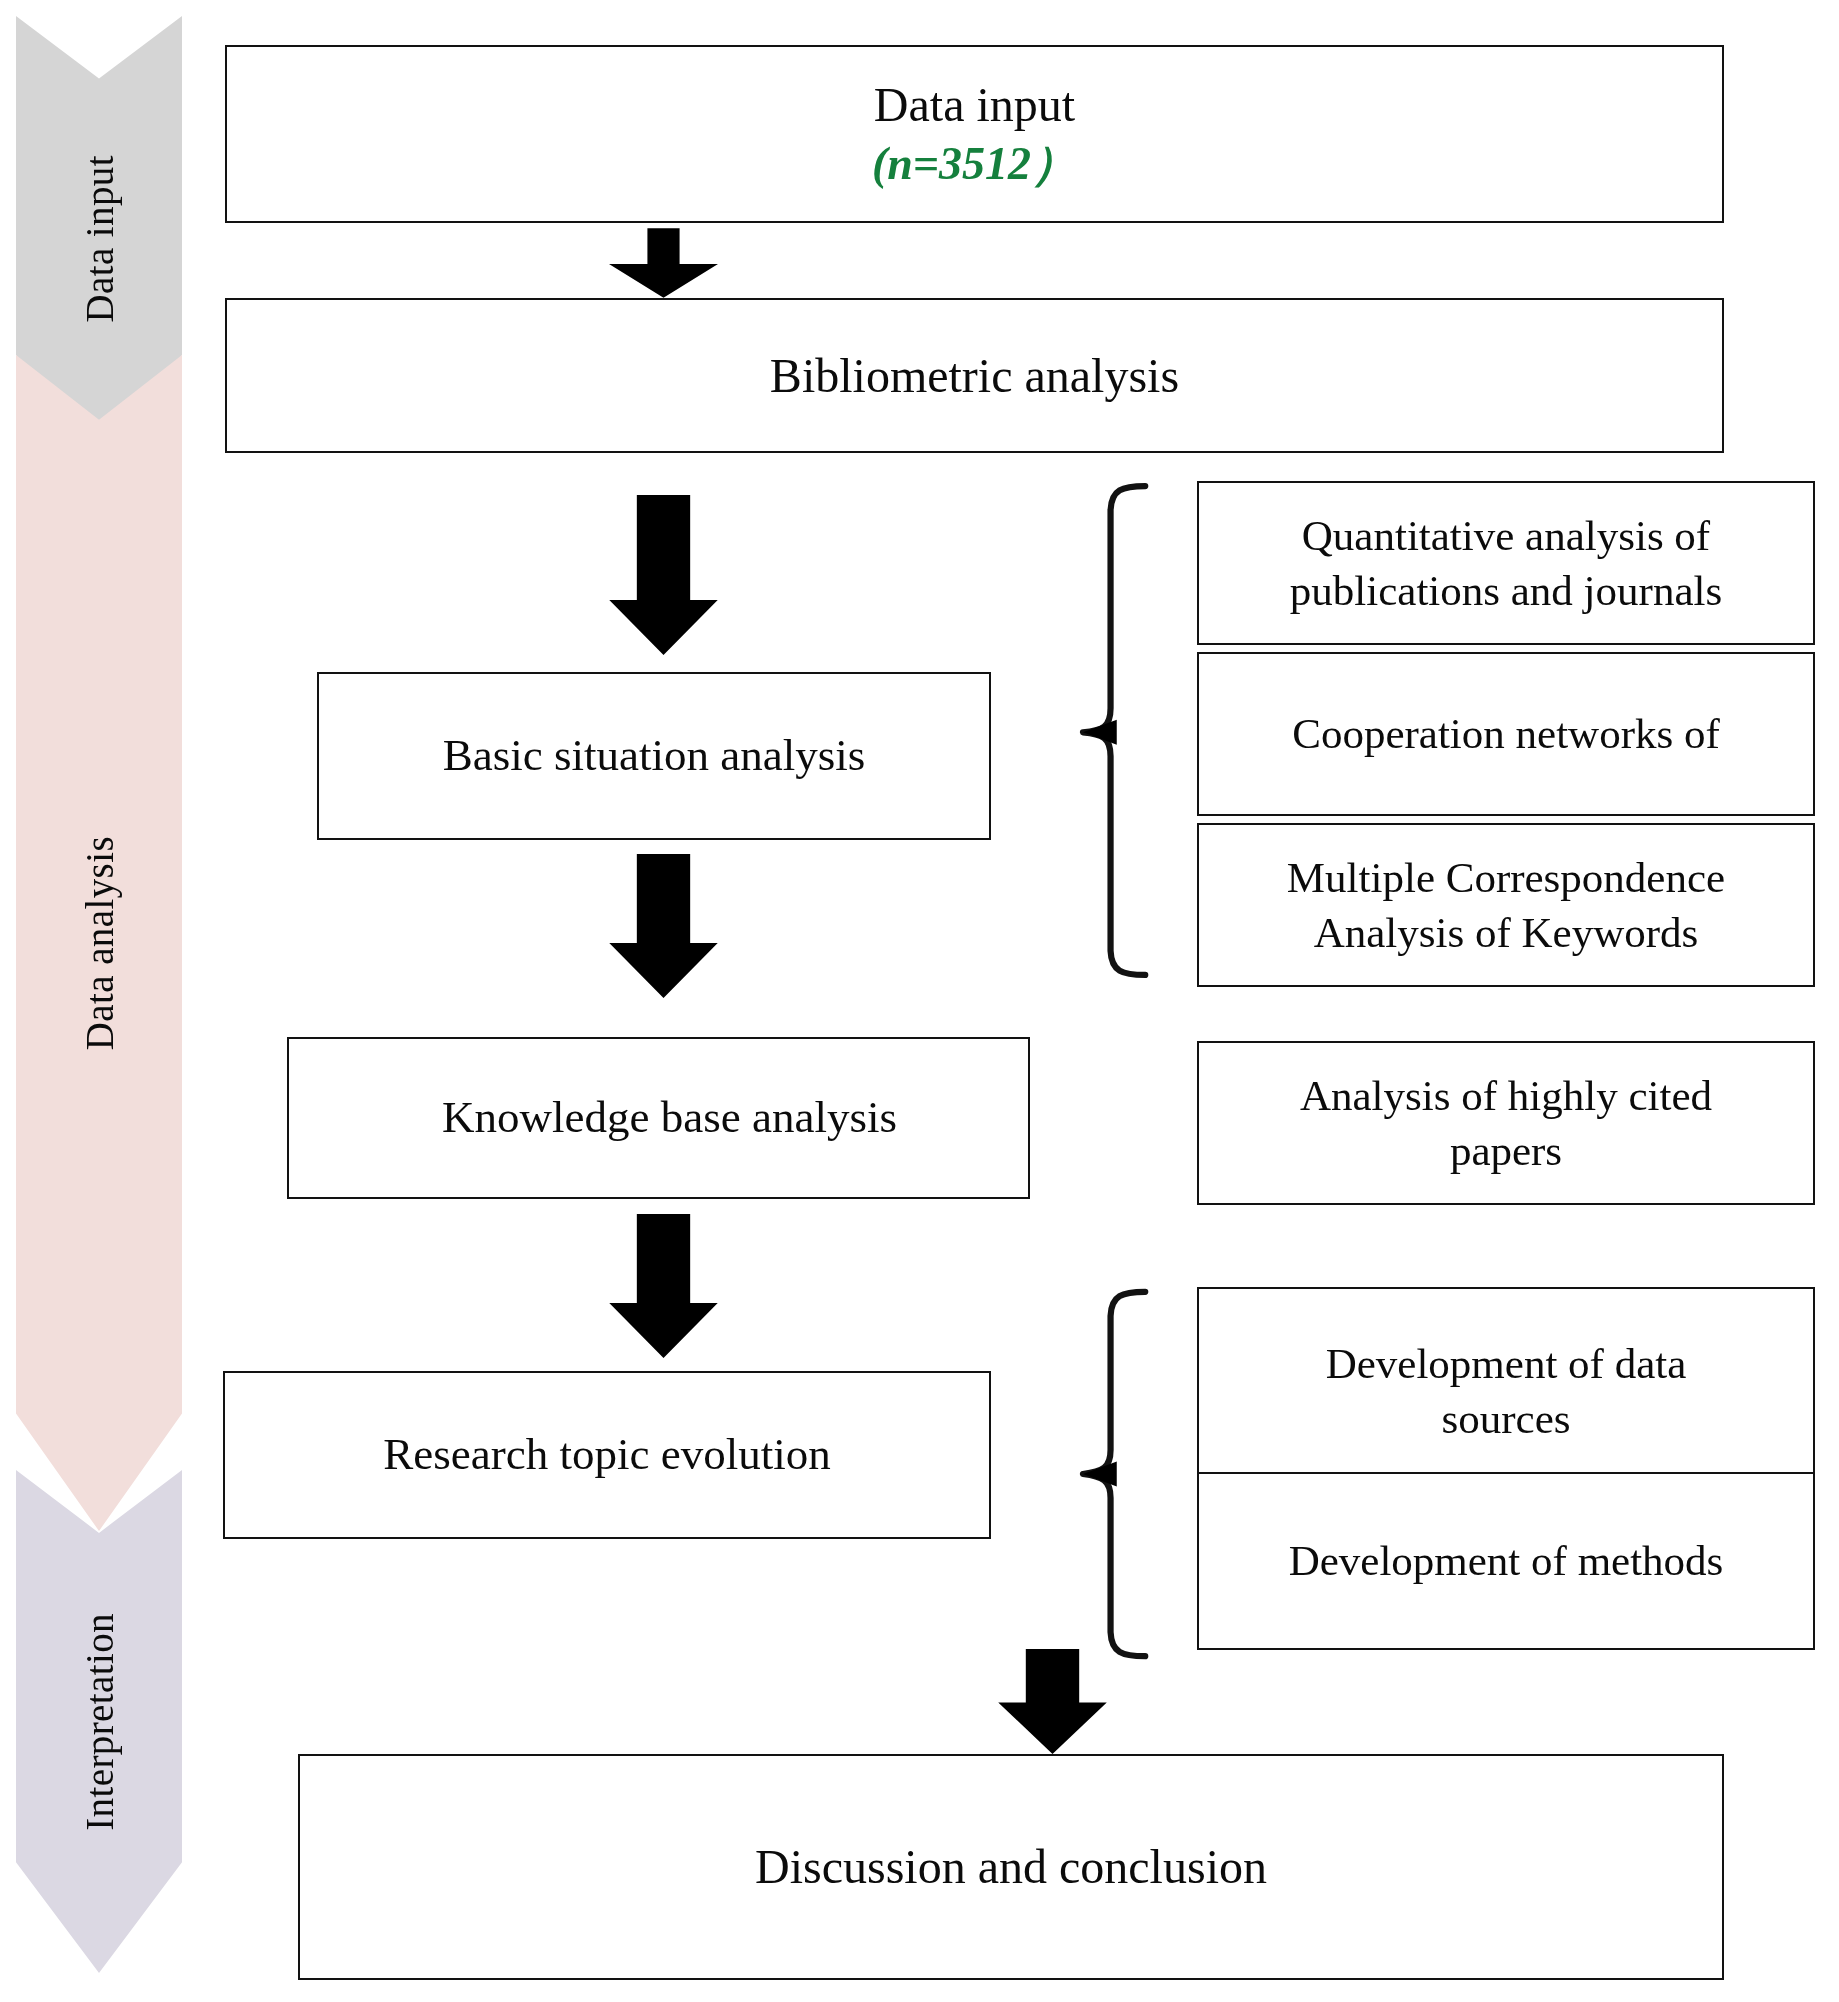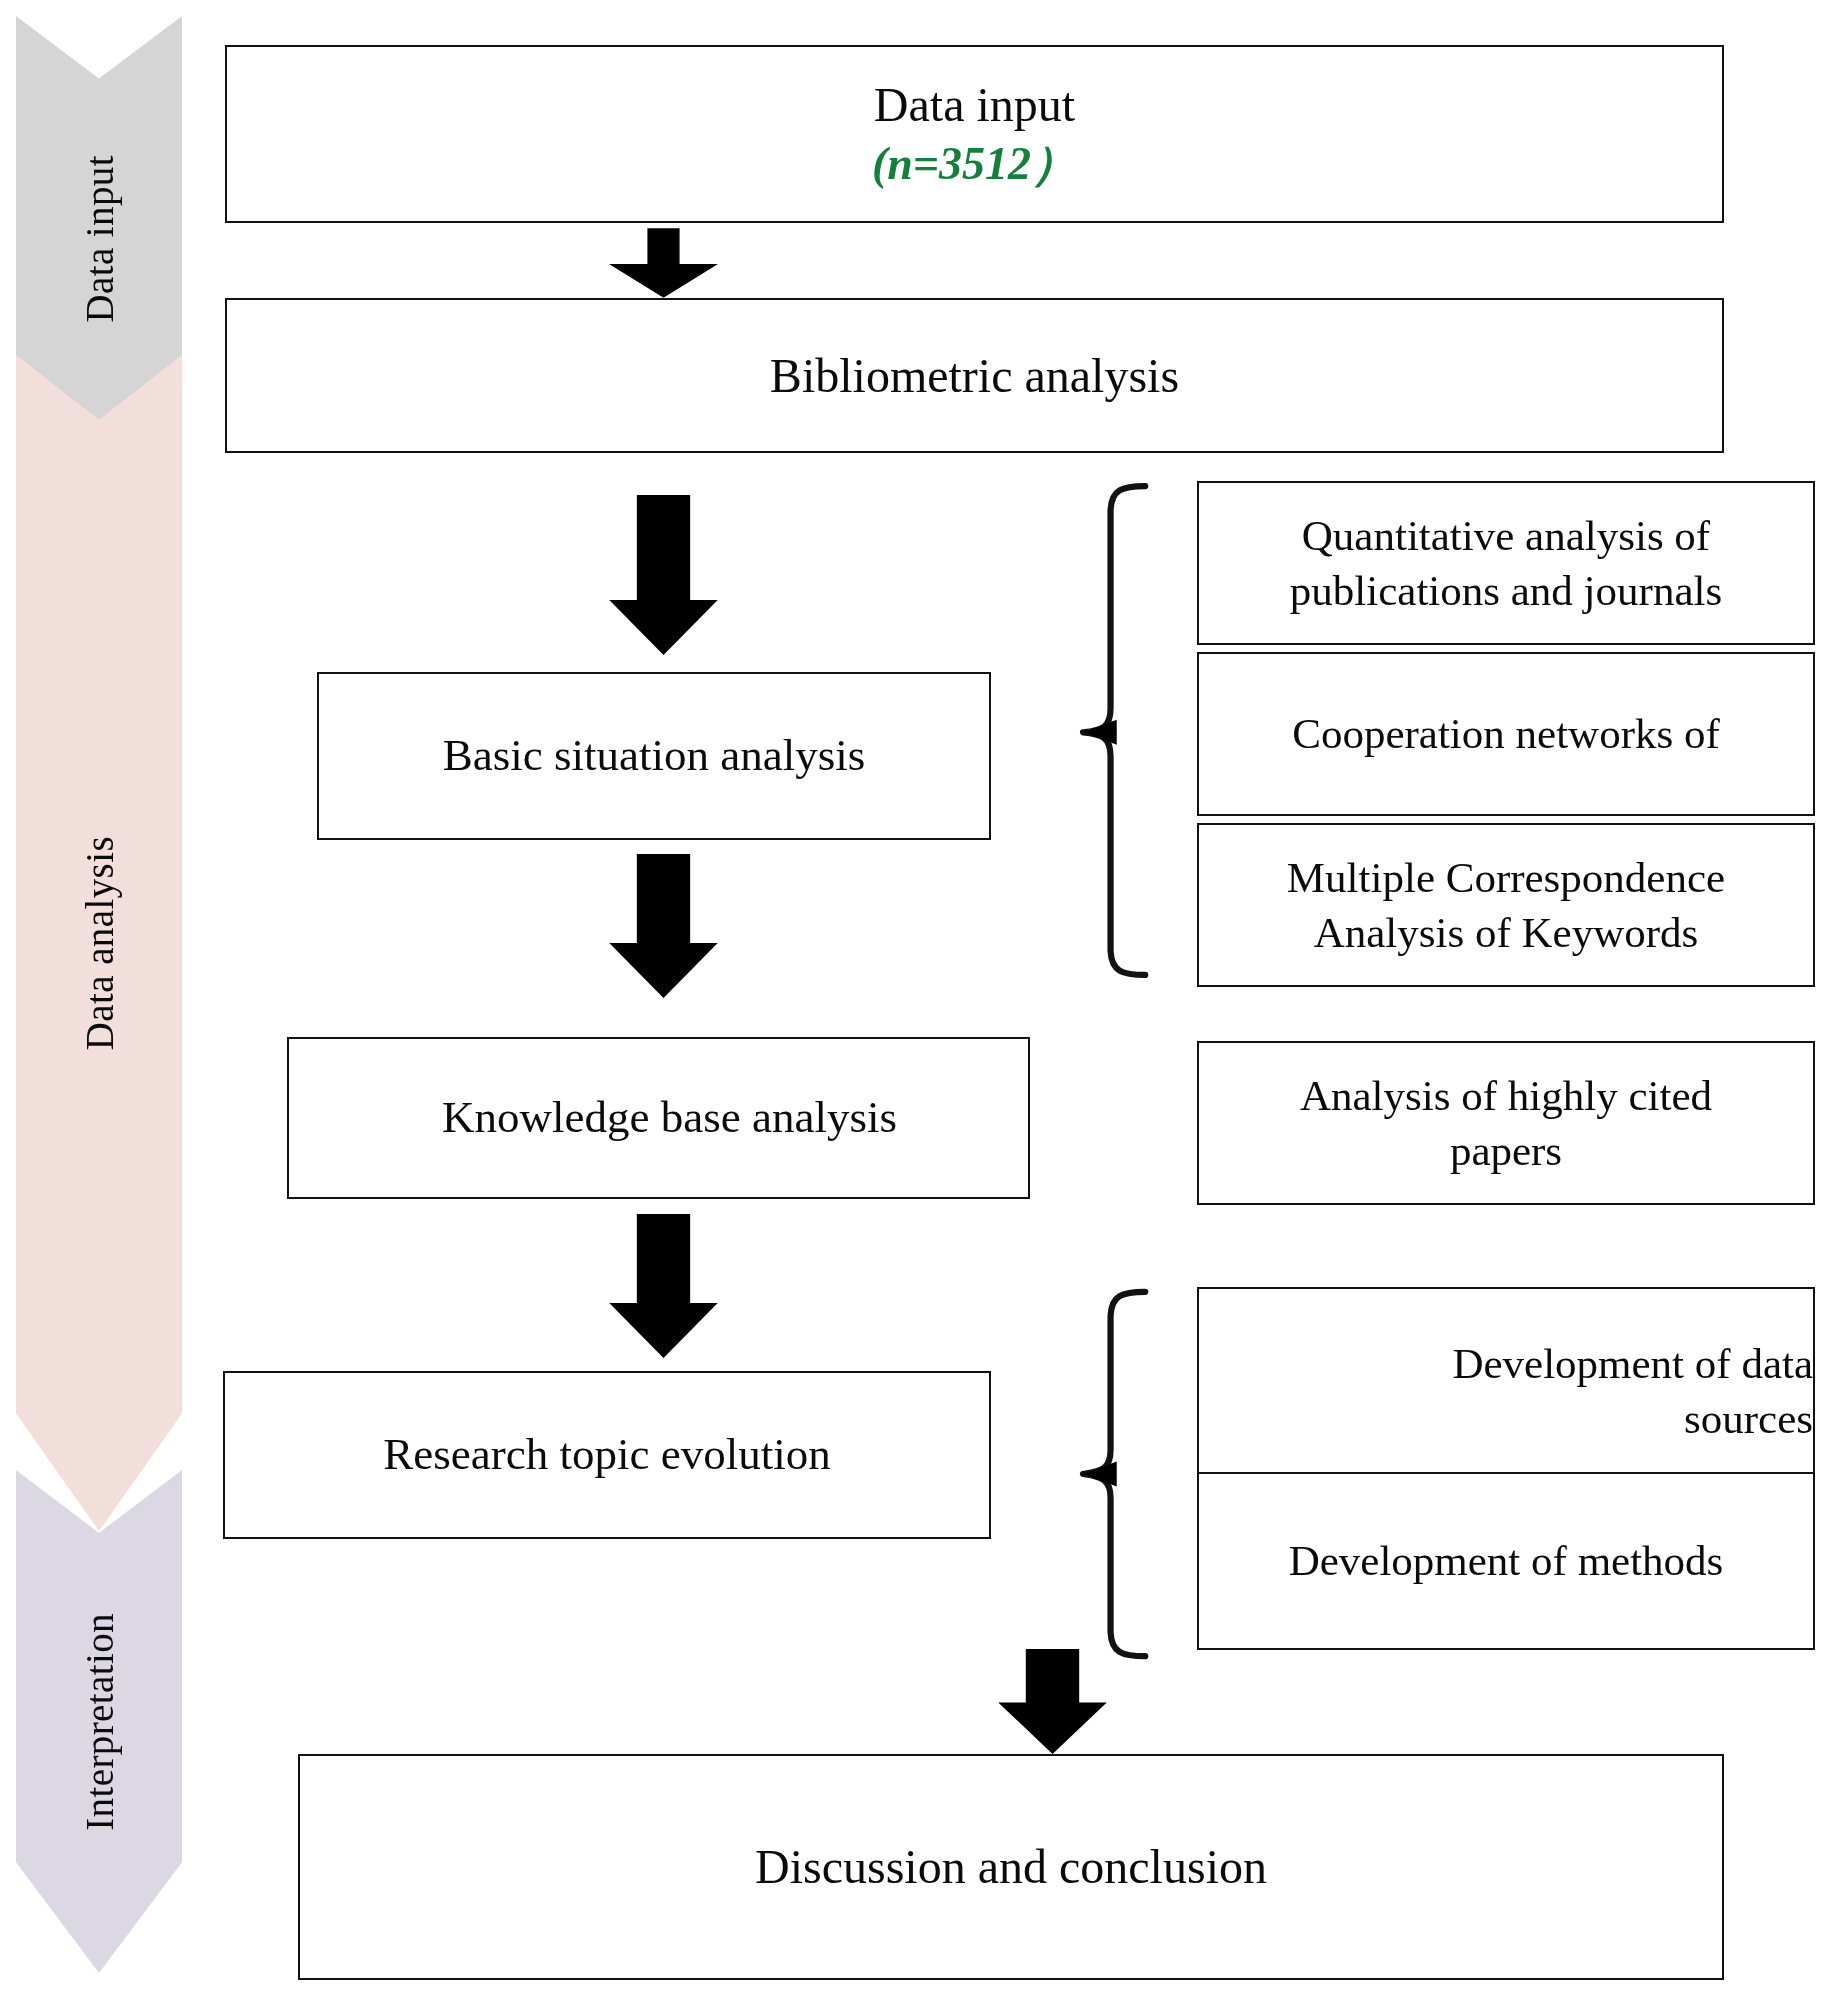--- a/index.html
+++ b/index.html
@@ -204,21 +204,21 @@
   <div class="box wrap" style="left:1197px; top:823px; width:618px; height:164px;">
     <span class="line t-sub">Multiple Correspondence</span>
     <span class="line t-sub">Analysis of Keywords</span>
   </div>
 
   <div class="box wrap" style="left:1197px; top:1041px; width:618px; height:164px;">
     <span class="line t-sub">Analysis of highly cited</span>
     <span class="line t-sub">papers</span>
   </div>
 
-  <div class="box wrap" style="left:1197px; top:1287px; width:618px; height:208px;align-items:flex-end;">
+  <div class="box wrap" style="left:1197px; top:1287px; width:618px; height:208px;">
     <span class="line t-sub">Development of data</span>
     <span class="line t-sub">sources</span>
   </div>
 
   <div class="box wrap" style="left:1197px; top:1472px; width:618px; height:178px;">
     <span class="line t-sub">Development of methods</span>
   </div>
 
 </div>
 

